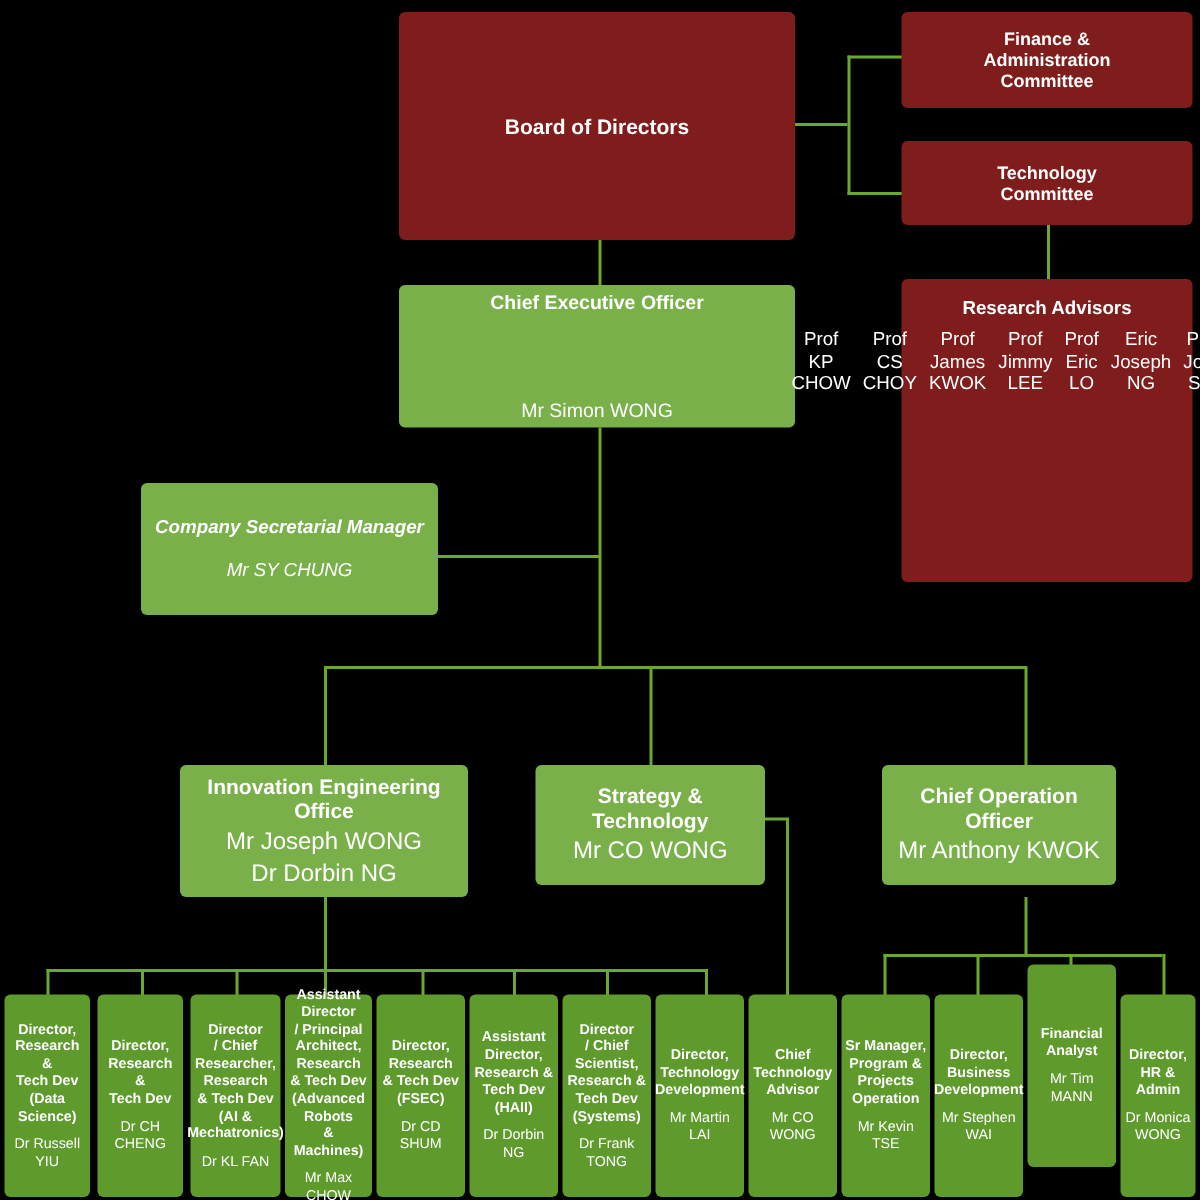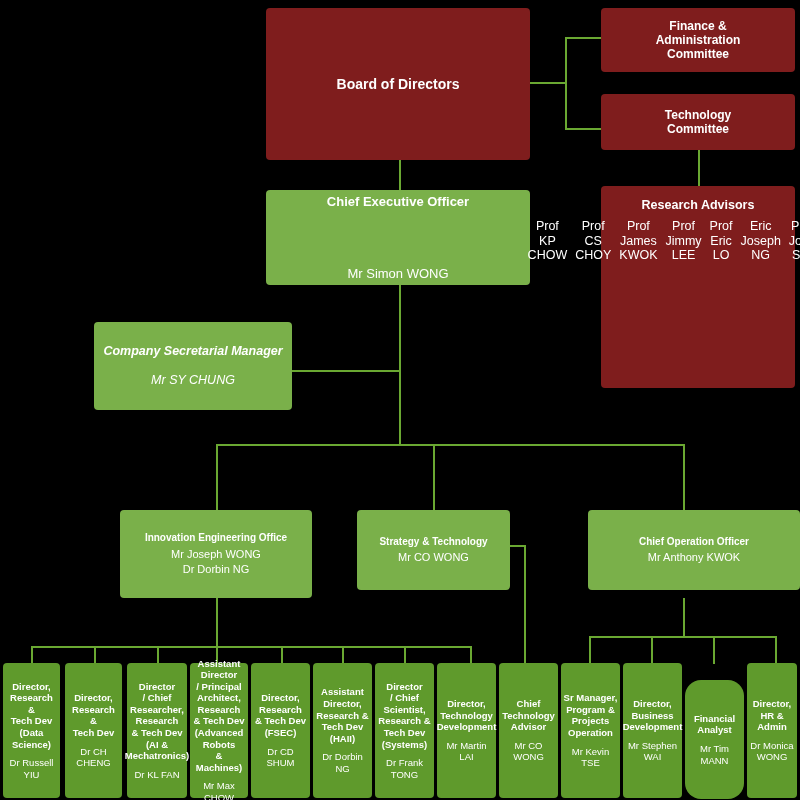--- a/index.html
+++ b/index.html
@@ -54,22 +54,22 @@
 
   .lvl-ceo .title   { font-size: 13px; }
   .lvl-ceo .person  { font-size: 13px; }
 
   .lvl-sec .title   { font-size: 12.5px; }
   .lvl-sec .person  { font-size: 12.5px; }
 
   .lvl-adv .title   { font-size: 12.5px; margin-bottom: 5px; }
   .lvl-adv .person  { font-size: 12.5px; margin: 1px 0; }
 
-  .lvl-div .title   { font-size: 10px; }
-  .lvl-div .person  { font-size: 11px; margin-top: 4px; }
+  .lvl-div .title   { font-size: 14px; }
+  .lvl-div .person  { font-size: 16px; margin-top: 4px; }
 
   .lvl-leaf { padding: 6px 2px; justify-content: center; }
   .lvl-leaf .title  { font-size: 9.5px; line-height: 1.22; }
   .lvl-leaf .person { font-size: 9.5px; line-height: 1.22; margin-top: 7px; }
 
   
   .conn {
     position: absolute;
     background: #6aa832;
     z-index: 1;
@@ -161,21 +161,21 @@
     <div class="title">Innovation Engineering Office</div>
     <div class="person">Mr Joseph WONG</div>
     <div class="person" style="margin-top:2px;">Dr Dorbin NG</div>
   </div>
 
   <div class="node tone-mid lvl-div" style="left:357px; top:510px; width:153px; height:80px;">
     <div class="title">Strategy &amp; Technology</div>
     <div class="person">Mr CO WONG</div>
   </div>
 
-  <div class="node tone-mid lvl-div" style="left:588px; top:510px; width:212px; height:80px;">
+  <div class="node tone-mid lvl-div" style="left:588px; top:510px; width:156px; height:80px;">
     <div class="title">Chief Operation Officer</div>
     <div class="person">Mr Anthony KWOK</div>
   </div>
 
   <div class="node tone-dark lvl-leaf" style="left:3px; top:663px; width:57px; height:135px;">
     <div class="title">Director,<br>Research<br>&amp;<br>Tech Dev<br>(Data<br>Science)</div>
     <div class="person">Dr Russell<br>YIU</div>
   </div>
   <div class="node tone-dark lvl-leaf" style="left:65px; top:663px; width:57px; height:135px;">
     <div class="title">Director,<br>Research<br>&amp;<br>Tech Dev</div>
@@ -210,21 +210,21 @@
     <div class="person">Mr CO<br>WONG</div>
   </div>
   <div class="node tone-dark lvl-leaf" style="left:561px; top:663px; width:59px; height:135px;">
     <div class="title">Sr Manager,<br>Program &amp;<br>Projects<br>Operation</div>
     <div class="person">Mr Kevin<br>TSE</div>
   </div>
   <div class="node tone-dark lvl-leaf" style="left:623px; top:663px; width:59px; height:135px;">
     <div class="title">Director,<br>Business<br>Development</div>
     <div class="person">Mr Stephen<br>WAI</div>
   </div>
-  <div class="node tone-dark lvl-leaf" style="left:685px; top:680px; width:59px; height:119px;border-radius:16px;">
+  <div class="node tone-dark lvl-leaf" style="left:685px; top:643px; width:59px; height:135px;">
     <div class="title">Financial<br>Analyst</div>
     <div class="person">Mr Tim<br>MANN</div>
   </div>
   <div class="node tone-dark lvl-leaf" style="left:747px; top:663px; width:50px; height:135px;">
     <div class="title">Director,<br>HR &amp; Admin</div>
     <div class="person">Dr Monica<br>WONG</div>
   </div>
 
 </div>
 

